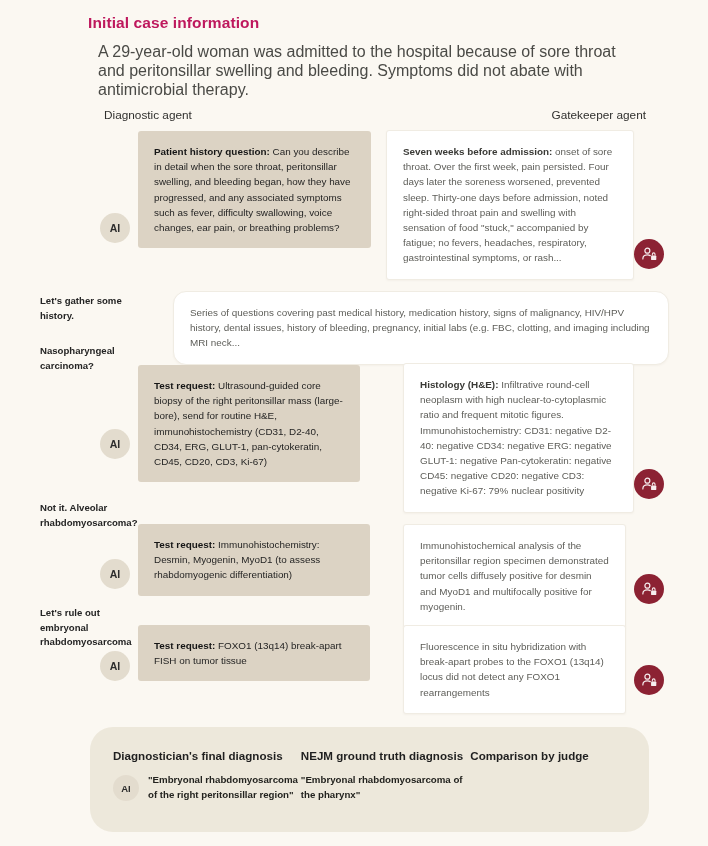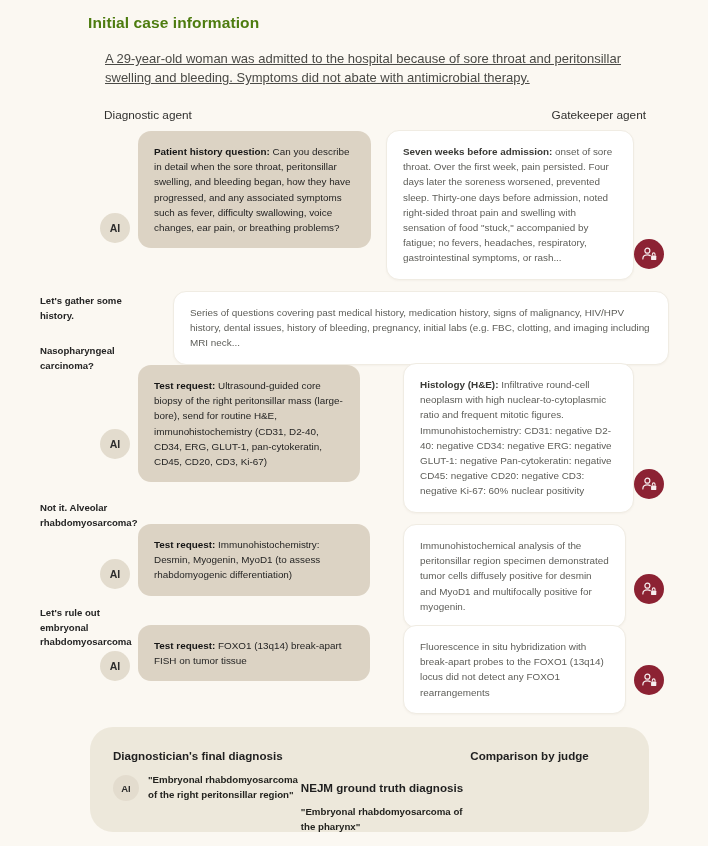--- a/index.html
+++ b/index.html
@@ -19,31 +19,30 @@
   
   .header {
     position: absolute;
     left: 88px;
     top: 14px;
     width: 600px;
   }
   .page-title {
     font-size: 15.5px;
     font-weight: bold;
-    color: #4d7c0f;
+    color: #be185d;
     letter-spacing: .1px;
     margin: 0 0 9px 0;
   }
   .case-desc {
-    font-size: 13px;
+    font-size: 16px;
     line-height: 19px;
     color: #4a4a46;
-    margin: 17px;
+    margin: 10px;
     max-width: 520px;
-    text-decoration: underline;
   }
 
   
   .col-labels {
     position: absolute;
     left: 104px;
     right: 18px;
     top: 108px;
     display: flex;
     justify-content: space-between;
@@ -99,21 +98,21 @@
     display: flex;
     align-items: center;
     justify-content: center;
   }
   .avatar-gk svg { display: block; }
 
   
   .bubble {
     position: absolute;
     box-sizing: border-box;
-    border-radius: 13px;
+    border-radius: 3px;
     font-size: 9.9px;
     line-height: 15.2px;
     padding: 13px 16px;
   }
   .bubble-diag {
     background: #DCD3C4;
     color: #1f1f1f;
   }
   .bubble-gate {
     background: #FFFFFF;
@@ -139,21 +138,21 @@
     width: 559px;
     height: 105px;
     box-sizing: border-box;
     background: #EDE8DB;
     border-radius: 23px;
     padding: 22px 23px 0 23px;
     display: flex;
   }
   .summary-col { position: relative; }
   .summary-col.c1 { width: 205px; }
-  .summary-col.c2 { width: 185px; margin-top: 32px; }
+  .summary-col.c2 { width: 185px; }
   .summary-col.c3 { width: 170px; }
   .summary-head {
     font-size: 11.6px;
     font-weight: bold;
     color: #1f1f1f;
     margin-bottom: 11px;
     white-space: nowrap;
   }
   .summary-body {
     font-size: 9.7px;
@@ -226,21 +225,21 @@
 
   <div class="row">
     <div class="annotation" style="top:216px;">Nasopharyngeal carcinoma?</div>
     <div class="avatar-ai" style="left:100px; top:301px;">
       <span>AI</span>
     </div>
     <div class="bubble bubble-diag" style="left:138px; top:237px; width:222px;">
       <b>Test request:</b><span> Ultrasound-guided core biopsy of the right peritonsillar mass (large-bore), send for routine H&amp;E, immunohistochemistry (CD31, D2-40, CD34, ERG, GLUT-1, pan-cytokeratin, CD45, CD20, CD3, Ki-67)</span>
     </div>
     <div class="bubble bubble-gate" style="left:403px; top:235px; width:231px;">
-      <b>Histology (H&amp;E):</b><span> Infiltrative round-cell neoplasm with high nuclear-to-cytoplasmic ratio and frequent mitotic figures. Immunohistochemistry: CD31: negative D2-40: negative CD34: negative ERG: negative GLUT-1: negative Pan-cytokeratin: negative CD45: negative CD20: negative CD3: negative Ki-67: 60% nuclear positivity</span>
+      <b>Histology (H&amp;E):</b><span> Infiltrative round-cell neoplasm with high nuclear-to-cytoplasmic ratio and frequent mitotic figures. Immunohistochemistry: CD31: negative D2-40: negative CD34: negative ERG: negative GLUT-1: negative Pan-cytokeratin: negative CD45: negative CD20: negative CD3: negative Ki-67: 79% nuclear positivity</span>
     </div>
     <div class="avatar-gk" style="left:634px; top:341px;">
       <svg width="17" height="17" viewBox="0 0 24 24">
         <circle cx="9" cy="6.6" r="3.5" fill="none" stroke="#F6EDEE" stroke-width="1.7"></circle>
         <path d="M2.6 18.2c0-3.6 2.9-5.6 6.4-5.6 1.5 0 2.9.35 4 1" fill="none" stroke="#F6EDEE" stroke-width="1.7" stroke-linecap="round"></path>
         <rect x="14.2" y="13.4" width="7.4" height="6.4" rx="1.2" fill="#F6EDEE"></rect>
         <path d="M16 13.4v-1.8a1.9 1.9 0 0 1 3.8 0v1.8" fill="none" stroke="#F6EDEE" stroke-width="1.5"></path>
       </svg>
     </div>
   </div>

